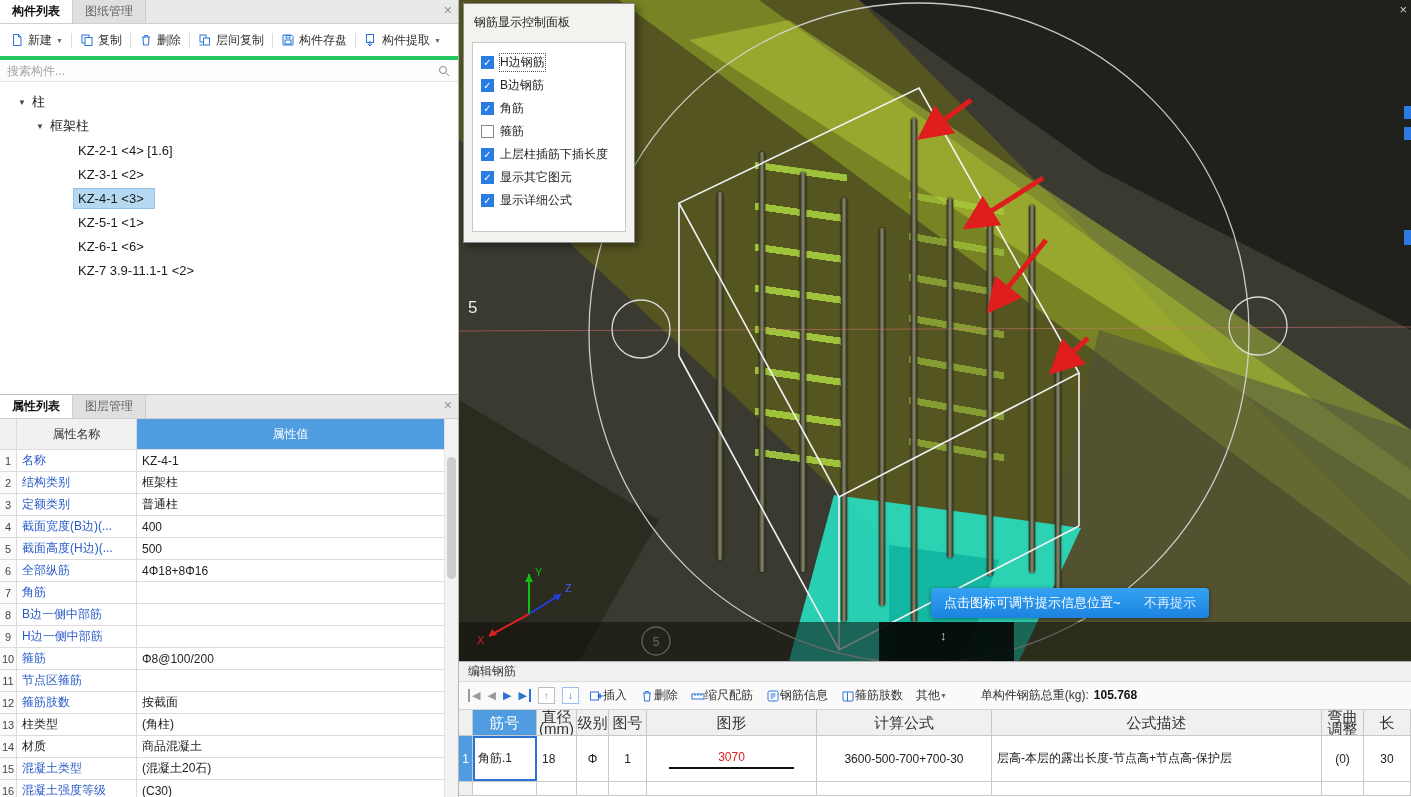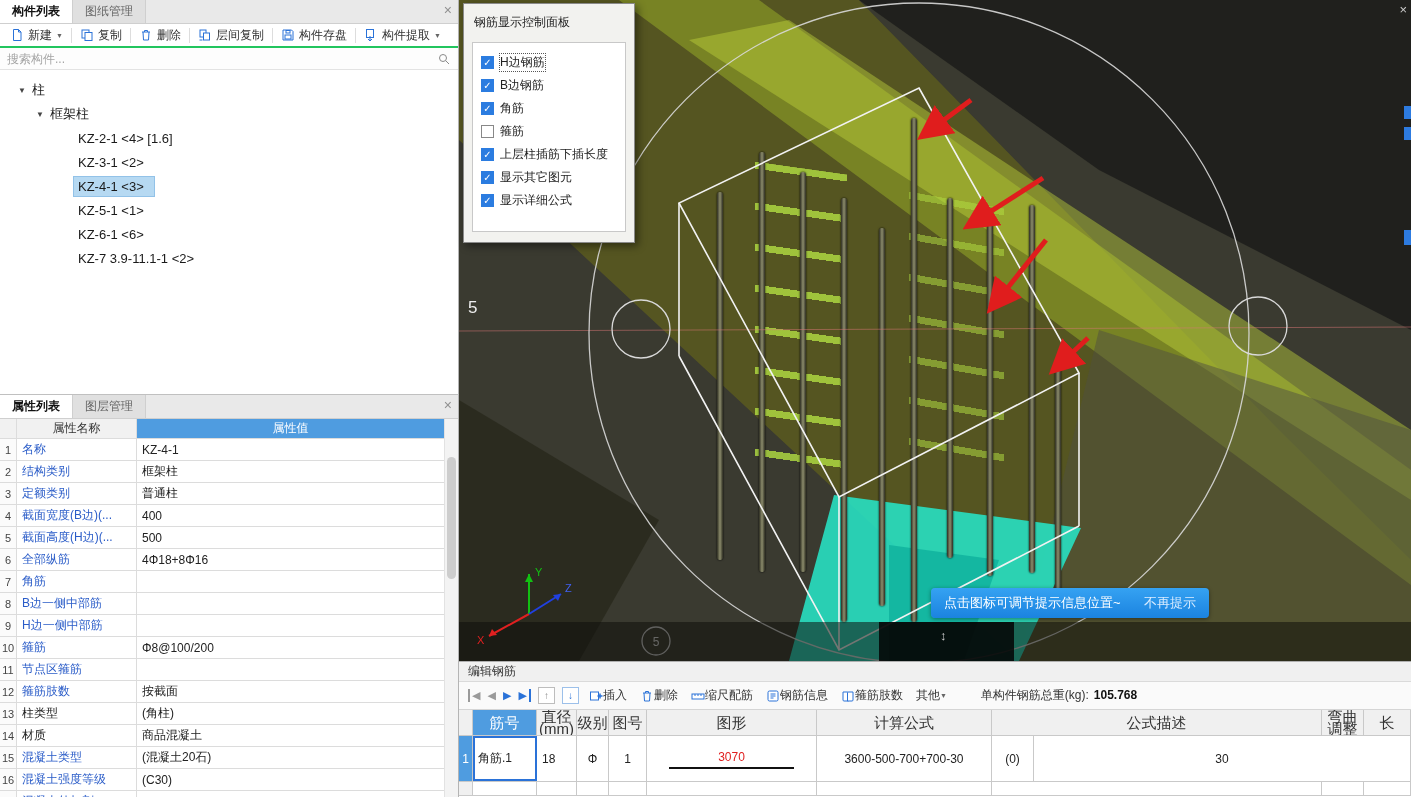--- a/index.html
+++ b/index.html
@@ -5,37 +5,37 @@
 *{box-sizing:border-box;margin:0;padding:0}
 html,body{width:1411px;height:797px;overflow:hidden;position:relative;
   font-family:"Liberation Sans","DejaVu Sans",sans-serif;font-size:12px;color:#222;background:#e8e8e8}
 .panel{position:absolute;background:#fff;border-right:1px solid #b4b4b4}
 #comp-panel{left:0;top:0;width:459px;height:395px;border-bottom:1px solid #c0c0c0;overflow:hidden}
 #prop-panel{left:0;top:395px;width:459px;height:402px;overflow:hidden}
 .tabbar{height:24px;background:#e9e9e9;border-bottom:1px solid #cfcfcf;display:flex;align-items:stretch;position:relative}
 .tab{padding:0 12px;display:flex;align-items:center;color:#666;background:#e0e0e0;border-right:1px solid #cfcfcf}
 .tab.active{background:#fff;color:#111;font-weight:bold}
 .tab-close{position:absolute;right:6px;top:3px;color:#909090;font-size:14px;line-height:14px;cursor:default}
-.ctoolbar{height:24px;display:flex;align-items:center;padding:0 5px;gap:1px;border-bottom:2px solid #22c55e;background:#fff}
+.ctoolbar{height:36px;display:flex;align-items:center;padding:0 5px;gap:1px;border-bottom:4px solid #22c55e;background:#fff}
 .tbtn{display:flex;align-items:center;gap:4px;padding:3px 5px;color:#333;white-space:nowrap}
 .caret{font-size:7px;color:#666}
 .tsep{width:1px;height:15px;background:#ddd;margin:0 2px}
 .ic{width:14px;height:14px;flex:0 0 auto}
 .searchbar{height:22px;border-bottom:1px solid #e3e3e3;display:flex;align-items:center;padding:0 7px;background:#fdfdfd}
 .searchbar input{flex:1;border:none;outline:none;font-size:12px;color:#333;background:transparent}
 .searchbar input::placeholder{color:#a5a5a5}
 .tree{padding-top:8px;background:#fff}
 .trow{height:24px;display:flex;align-items:center;color:#1a1a1a;font-size:13px}
 .caret-tree{font-size:8px;color:#444;margin-right:6px}
 .lvl1{padding-left:18px}.lvl2{padding-left:36px}.leaf{padding-left:78px}
 .leaf .sel{background:#b6d9f2;outline:1px solid #92c2e8;padding:2px 10px 2px 4px;margin-left:-4px}
 
 .ptable{position:absolute;left:0;top:24px;right:14px;bottom:0;background:#fff}
 .prow{display:flex;height:22px;border-bottom:1px solid #dcdcdc;background:#fff}
-.prow.phead{height:20px}
+.prow.phead{height:31px}
 .pnum{width:17px;border-right:1px solid #dcdcdc;display:flex;align-items:center;justify-content:center;color:#444;font-size:11px;background:#fbfbfb}
 .pname{width:120px;border-right:1px solid #dcdcdc;display:flex;align-items:center;padding-left:5px;white-space:nowrap;overflow:hidden}
 .pval{flex:1;display:flex;align-items:center;padding-left:5px;white-space:nowrap;overflow:hidden}
 .lk{color:#2a5cc8}
 .phead .pnum,.phead .pname{background:#f1f1f1;justify-content:center;padding-left:0;color:#333}
 .phead .pval{background:#4f9ce0;color:#fff;justify-content:center;padding-left:0}
 .pscroll{position:absolute;right:0;top:24px;bottom:0;width:14px;background:#f3f3f3;border-left:1px solid #e2e2e2}
 .pthumb{position:absolute;left:2px;right:2px;top:38px;height:122px;background:#cdcdcd;border-radius:6px}
 
 #viewport{position:absolute;left:459px;top:0;width:952px;height:661px;background:#3a3a30;overflow:hidden}
@@ -488,20 +488,21 @@
       <div class="ecell c0">1</div>
       <div class="ecell c1 selcell">角筋.1</div>
       <div class="ecell c2">18</div>
       <div class="ecell c3">Φ</div>
       <div class="ecell c4">1</div>
       <div class="ecell c5 shape">
         <span class="dim">3070</span>
         <span class="hline"></span>
       </div>
       <div class="ecell c6">3600-500-700+700-30</div>
+      <div class="ecell c7">层高-本层的露出长度-节点高+节点高-保护层</div>
       <div class="ecell c8">(0)</div>
       <div class="ecell c9">30</div>
     </div>
     <div class="erow epartial">
       <div class="ecell c0"></div>
         <div class="ecell c1"></div>
         <div class="ecell c2"></div>
         <div class="ecell c3"></div>
         <div class="ecell c4"></div>
         <div class="ecell c5"></div>

